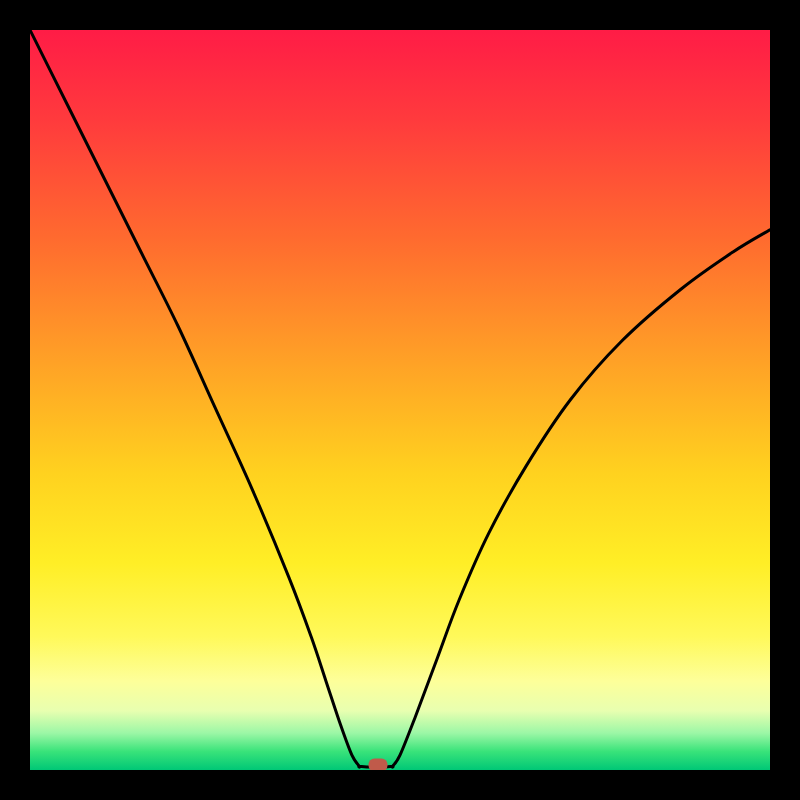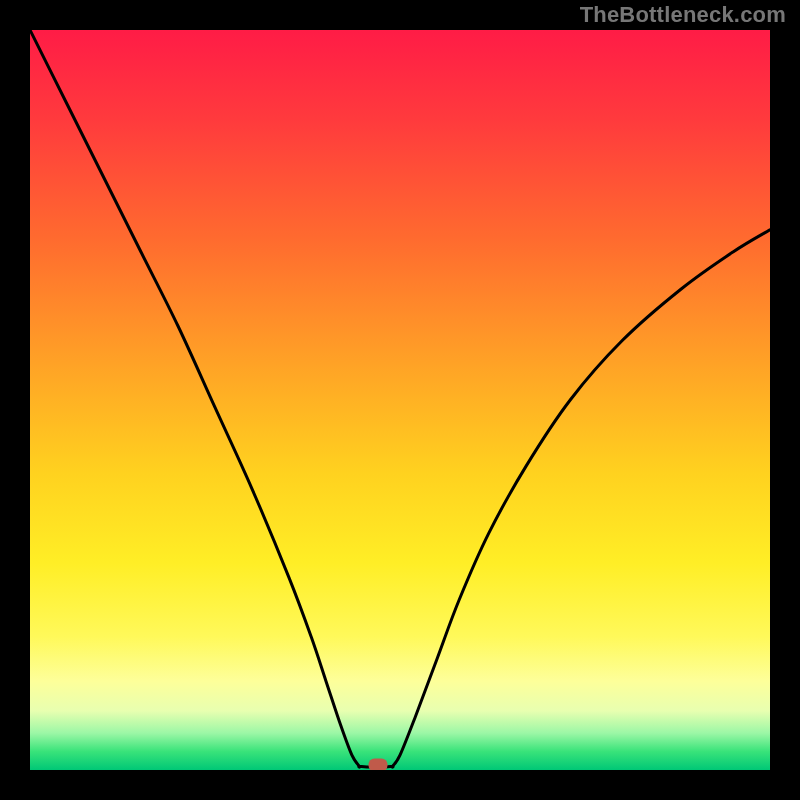--- a/index.html
+++ b/index.html
@@ -68,21 +68,20 @@
     background: #c05a4a;
     border-radius: 6px / 6px;
     z-index: 3;
     transform: translate(-50%, -50%);
   }
 </style>
 </head>
 <body>
 
 <div class="frame">
-  <div class="watermark">TheBottleneck.com</div>
 
   <div class="plot">
     <div class="gradient"></div>
     <svg class="curve" viewBox="0 0 740 740" preserveAspectRatio="none">
       <path id="curve-path" fill="none" stroke="#000" stroke-width="3" stroke-linecap="round" stroke-linejoin="round" d="M 0.00 0.00 C 6.17 12.33, 24.67 49.33, 37.00 74.00 C 49.33 98.67, 61.67 123.33, 74.00 148.00 C 86.33 172.67, 98.67 197.33, 111.00 222.00 C 123.33 246.67, 135.67 270.10, 148.00 296.00 C 160.33 321.90, 172.67 350.27, 185.00 377.40 C 197.33 404.53, 209.67 430.43, 222.00 458.80 C 234.33 487.17, 249.13 522.93, 259.00 547.60 C 268.87 572.27, 275.03 589.53, 281.20 606.80 C 287.37 624.07, 291.07 636.40, 296.00 651.20 C 300.93 666.00, 306.48 683.27, 310.80 695.60 C 315.12 707.93, 318.82 718.42, 321.90 725.20 C 324.98 731.98, 328.07 734.45, 329.30 736.30 C 330.53 738.15, 327.45 736.18, 329.30 736.30 C 331.15 736.42, 336.70 736.92, 340.40 737.04 C 344.10 737.16, 347.80 737.16, 351.50 737.04 C 355.20 736.92, 360.75 736.42, 362.60 736.30 C 364.45 736.18, 361.37 738.15, 362.60 736.30 C 363.83 734.45, 366.30 733.22, 370.00 725.20 C 373.70 717.18, 378.63 704.23, 384.80 688.20 C 390.97 672.17, 399.60 648.73, 407.00 629.00 C 414.40 609.27, 420.57 590.77, 429.20 569.80 C 437.83 548.83, 447.70 525.40, 458.80 503.20 C 469.90 481.00, 482.23 458.80, 495.80 436.60 C 509.37 414.40, 524.17 390.97, 540.20 370.00 C 556.23 349.03, 573.50 329.30, 592.00 310.80 C 610.50 292.30, 632.70 273.80, 651.20 259.00 C 669.70 244.20, 688.20 231.87, 703.00 222.00 C 717.80 212.13, 733.83 203.50, 740.00 199.80"></path>
     </svg>
     <div class="marker" id="marker" style="left: 347.8px; top: 734.82px;"></div>
   </div>
 </div>
 

